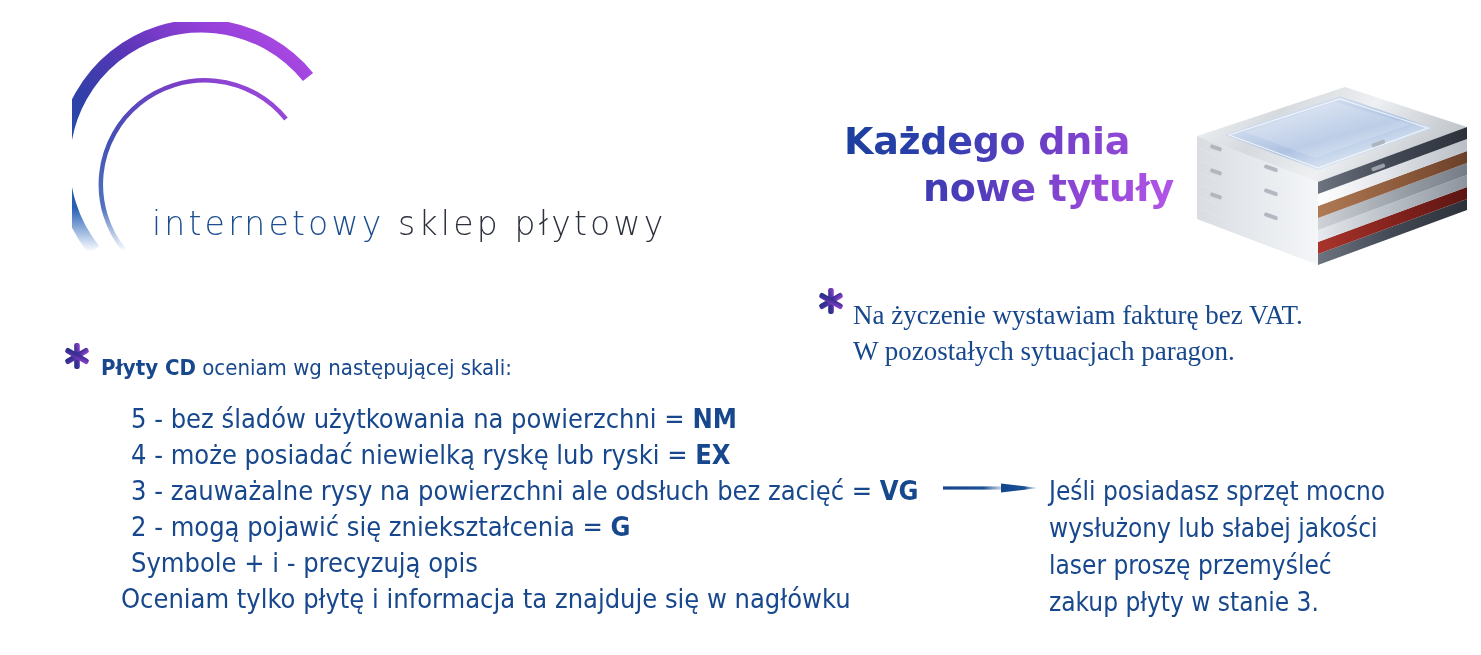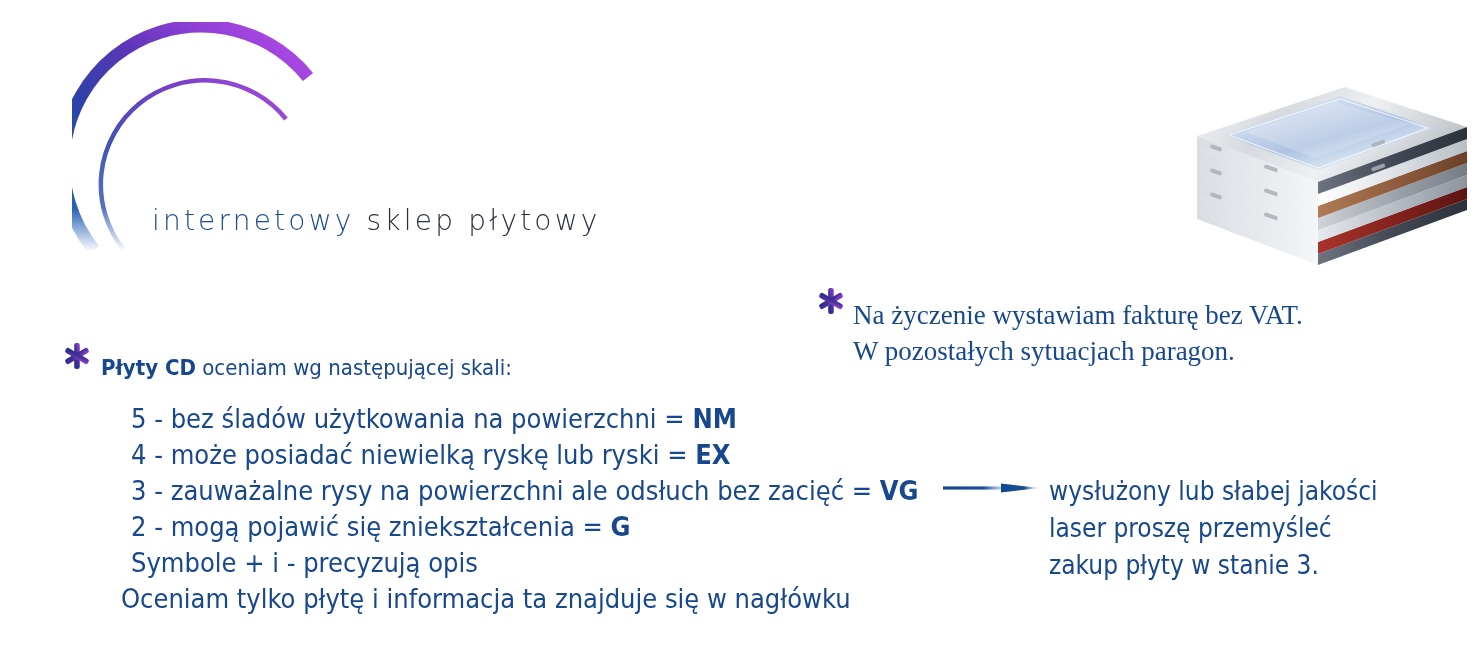--- a/index.html
+++ b/index.html
@@ -63,21 +63,21 @@
     -webkit-text-fill-color: transparent;
   }
   #logo-subtitle {
     position: absolute;
     left: 80px;
     top: 185px;
     width: 680px;
     white-space: nowrap;
     font-family: "DejaVu Sans", "Liberation Sans", sans-serif;
     font-weight: 300;
-    font-size: 28px;
+    font-size: 33px;
     letter-spacing: 3.2px;
     line-height: 1;
   }
   .sub-a { color: #1b4d8f; }
   .sub-b { color: #2b303c; }
 
   
   #tagline {
     position: absolute;
     left: 844px;
@@ -214,20 +214,24 @@
 
       <rect x="0" y="150" width="330" height="80" fill="url(#arcFadeOut)"></rect>
     </svg>
 
 
     <div id="logo-subtitle">
       <span class="sub-a">internetowy </span><span class="sub-b">sklep płytowy</span>
     </div>
   </div>
 
+  <div id="tagline">
+    <span class="tl-line tl-1">Każdego dnia</span>
+    <span class="tl-line tl-2">nowe tytuły</span>
+  </div>
 
   <svg id="cd-stack" viewBox="0 0 290 215">
     <defs>
       <linearGradient id="coverTop" x1="0.1" y1="0" x2="0.9" y2="1">
         <stop offset="0%" stop-color="#e9eef6"></stop>
         <stop offset="30%" stop-color="#c9d7ec"></stop>
         <stop offset="55%" stop-color="#aec3e2"></stop>
         <stop offset="80%" stop-color="#dbe6f3"></stop>
         <stop offset="100%" stop-color="#f2f5fa"></stop>
       </linearGradient>
@@ -391,18 +395,19 @@
         <stop offset="0%" stop-color="#12478f"></stop>
         <stop offset="62%" stop-color="#1b4f96"></stop>
         <stop offset="100%" stop-color="#8aa6c9" stop-opacity="0.15"></stop>
       </linearGradient>
     </defs>
     <rect x="0" y="8.4" width="66" height="3.2" fill="url(#arrowGrad)"></rect>
     <path d="M58 5.5 L96 10 L58 14.5 Z" fill="url(#arrowGrad)"></path>
   </svg>
 
   <div id="laser-note">
+    <span class="ln">Jeśli posiadasz sprzęt mocno</span>
     <span class="ln">wysłużony lub słabej jakości</span>
     <span class="ln">laser proszę przemyśleć</span>
     <span class="ln">zakup płyty w stanie 3.</span>
   </div>
 
 </div>
 
 </body></html>

